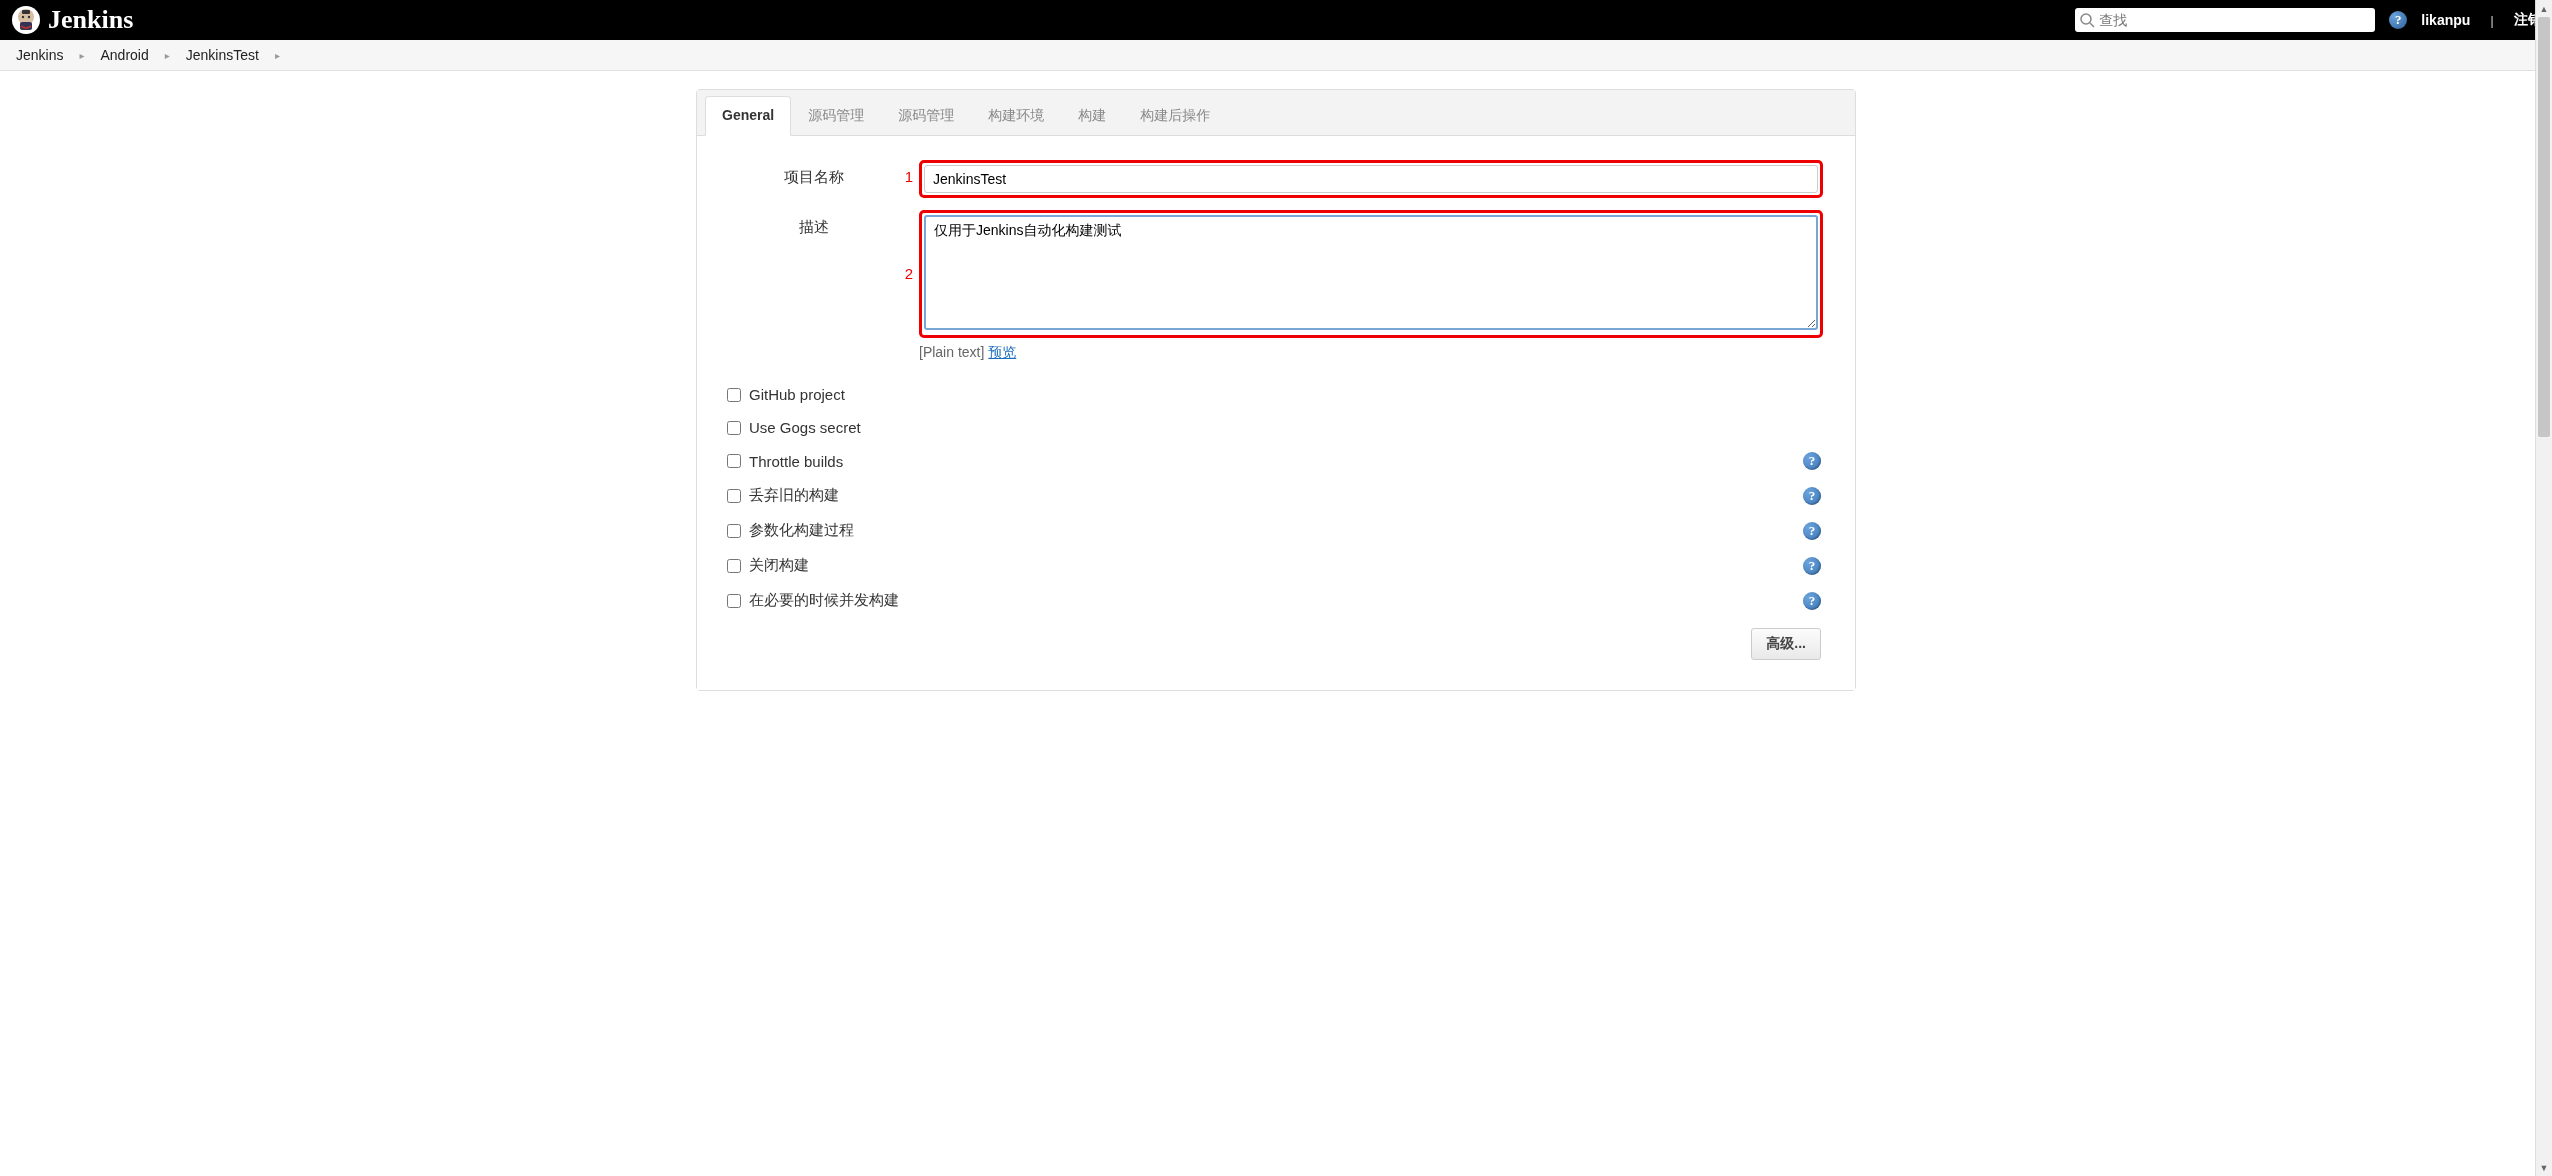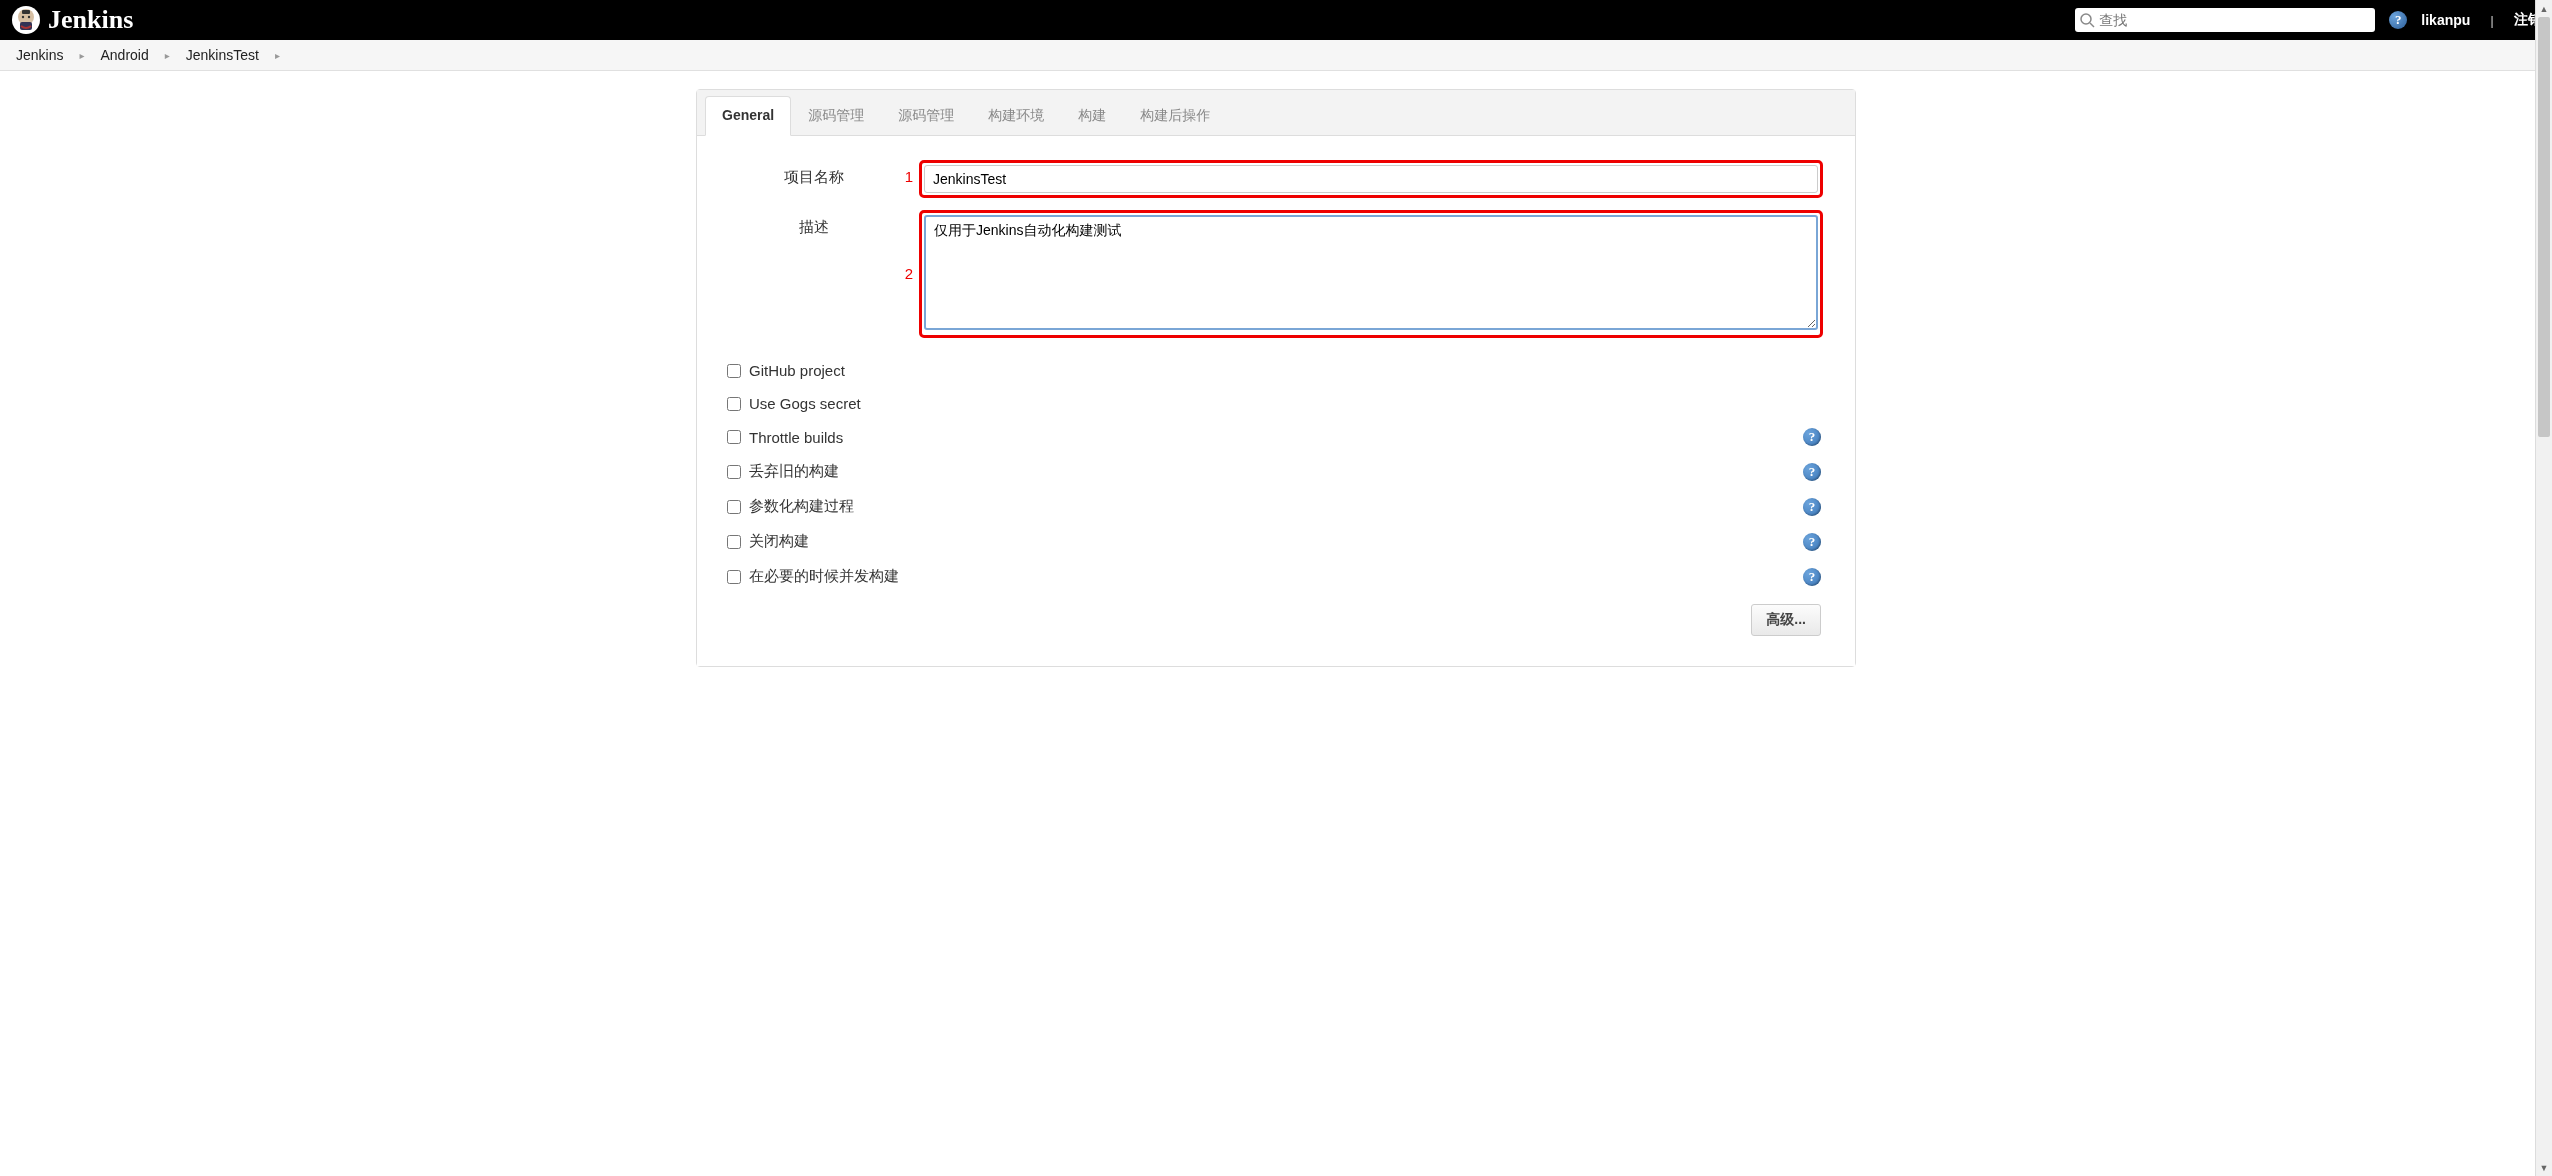--- a/index.html
+++ b/index.html
@@ -138,20 +138,24 @@
         </div>
       </div>
 
       <div class="form-row" style="margin-top:4px;">
         <div class="form-label">描述</div>
         <div class="annotation-num" style="padding-top:55px;">2</div>
         <div class="form-field">
           <div class="highlight-box">
             <textarea class="text-input" style="">仅用于Jenkins自动化构建测试</textarea>
           </div>
+          <div class="description-footer">
+            <span>[Plain text]</span>
+            <a href="#">预览</a>
+          </div>
         </div>
       </div>
 
       <div style="height:12px;"></div>
 
       <div class="checkbox-row">
         <input type="checkbox" style="">
         <label>GitHub project</label>
       </div>
       <div class="checkbox-row">

